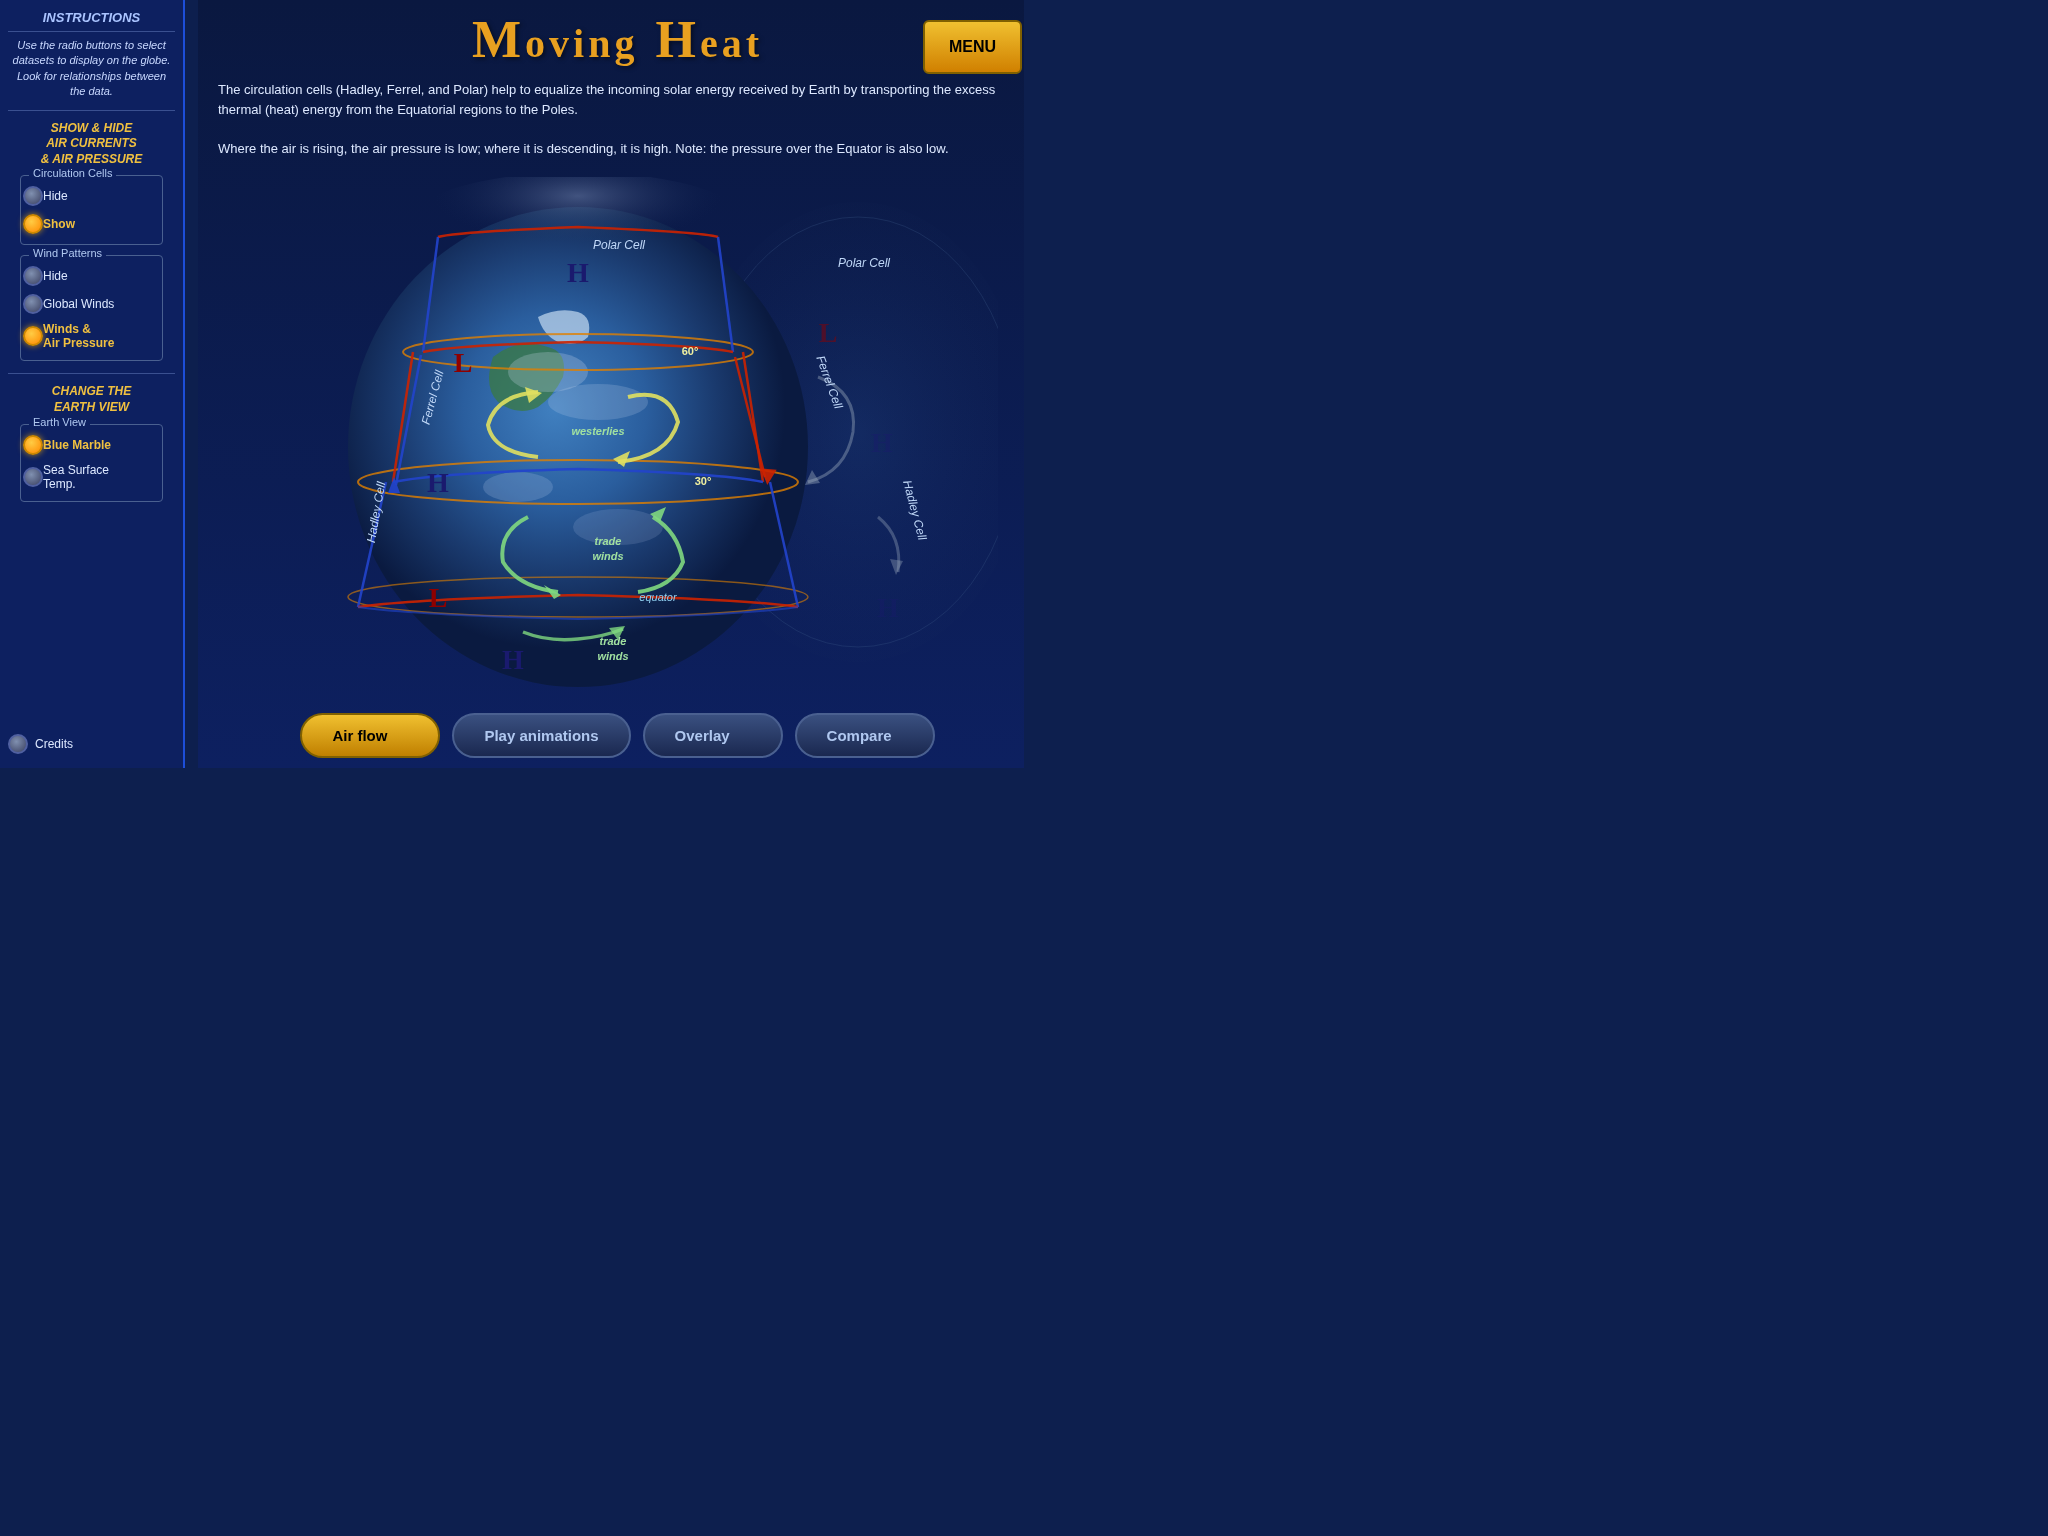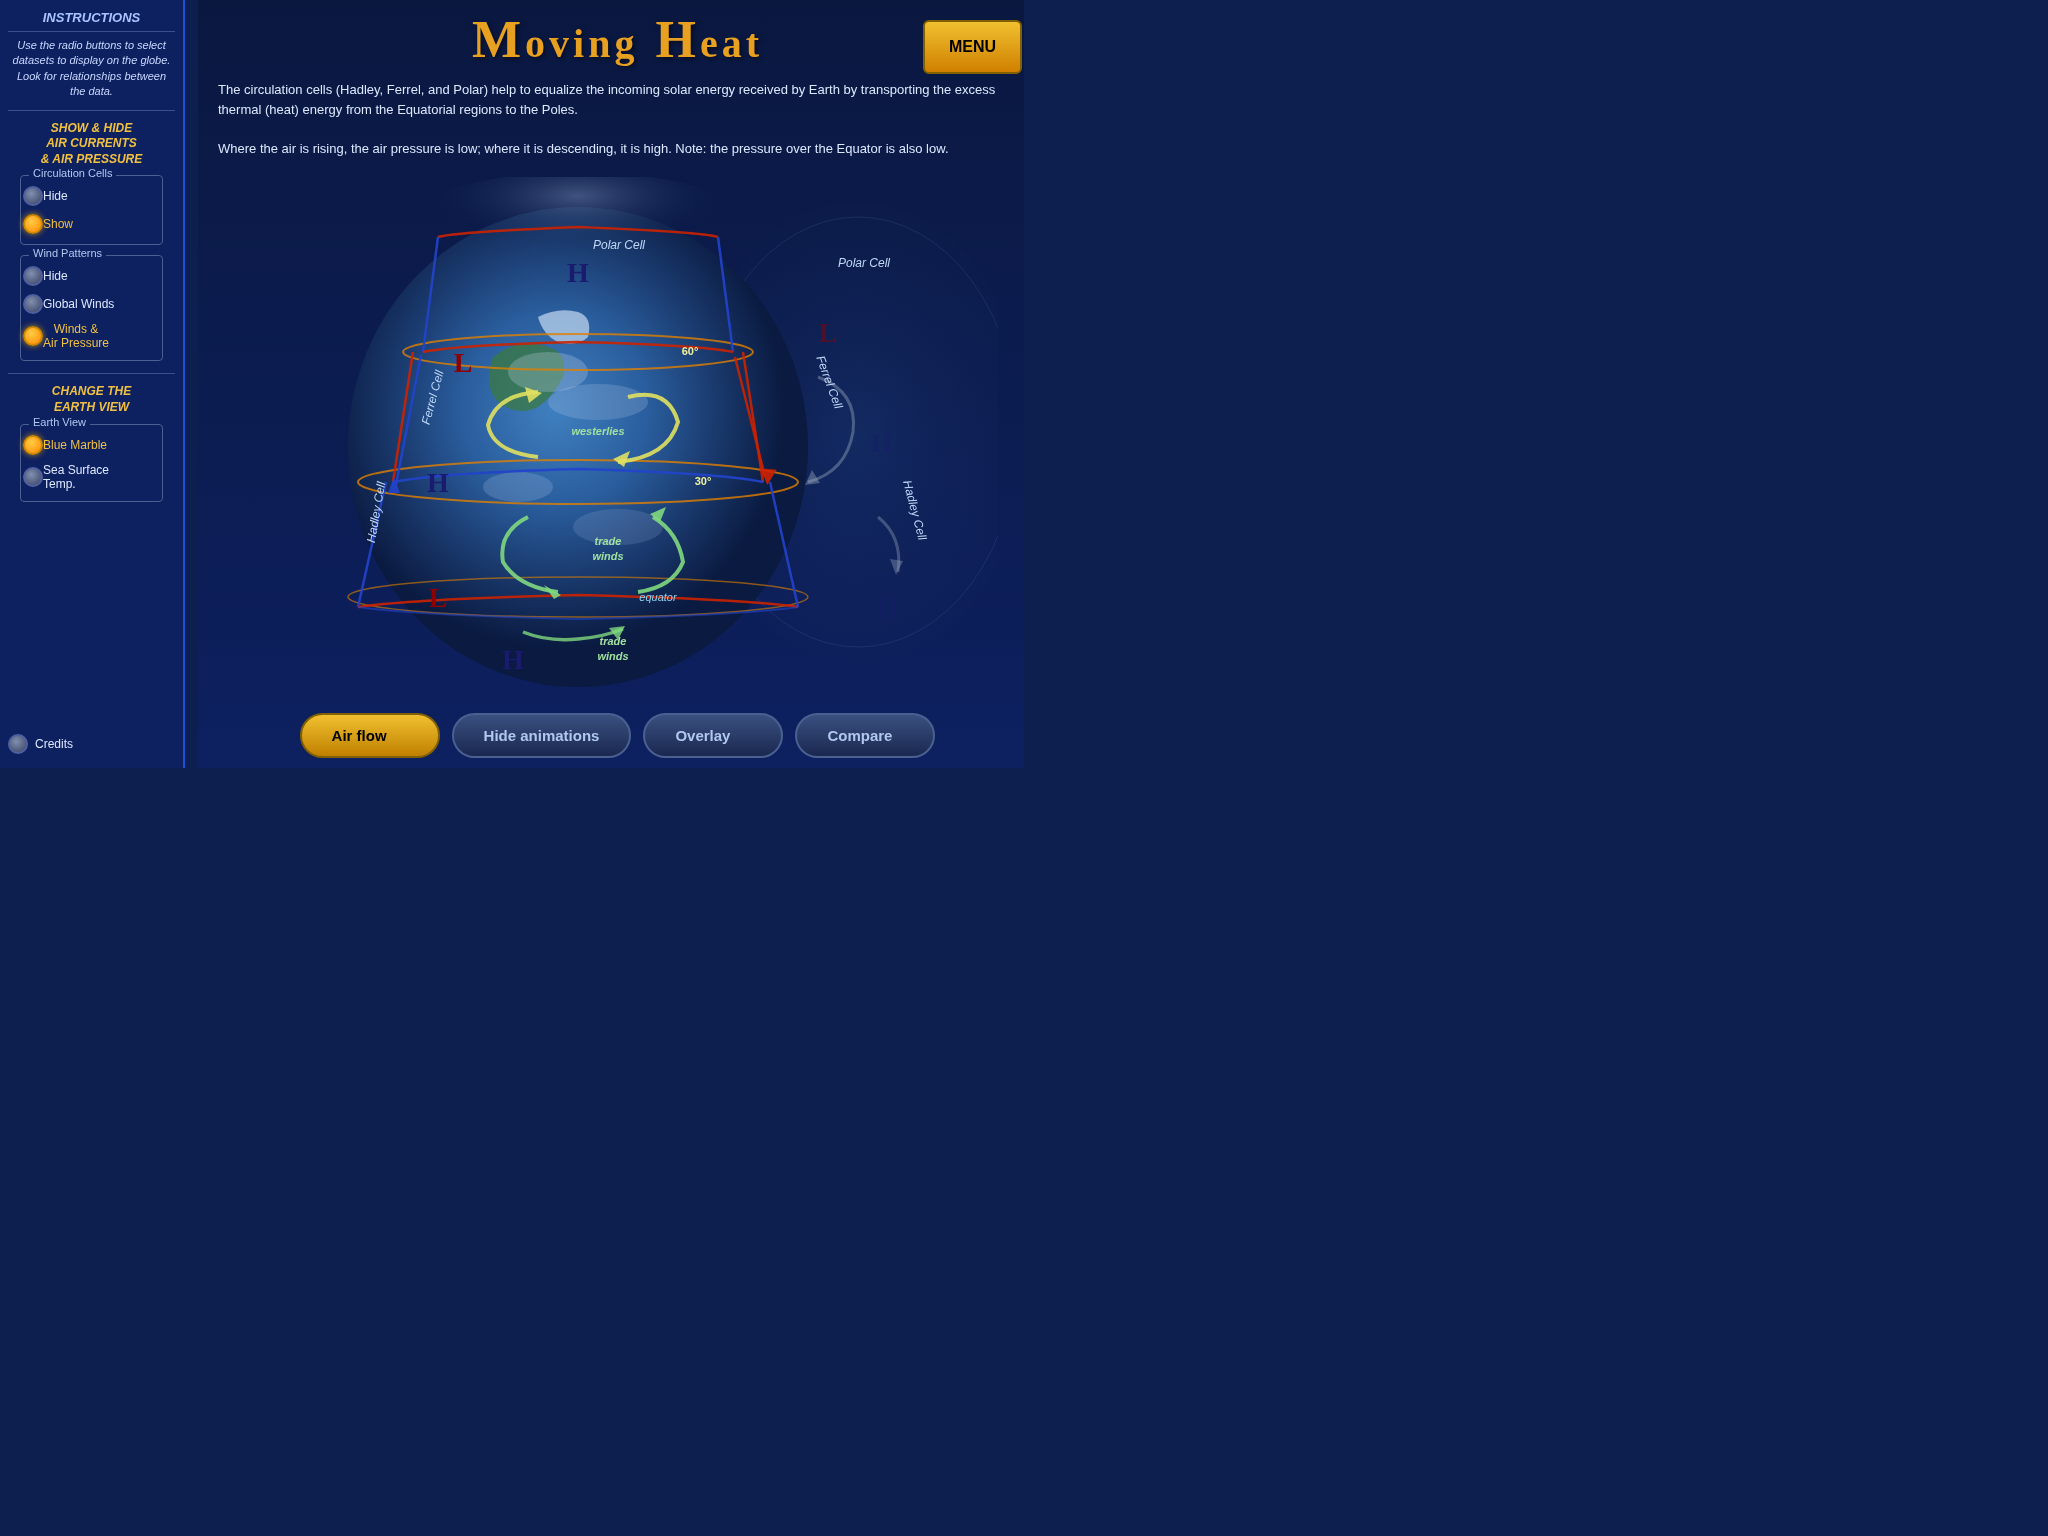--- a/index.html
+++ b/index.html
@@ -107,22 +107,21 @@
       border-color: #5060a0;
     }
 
     .radio-label {
       font-size: 12px;
       color: #dde8ff;
     }
 
     .radio-label.active {
       color: #f0c040;
-      font-weight: normal;
-      text-align: center;
+      font-weight: bold;
     }
 
     .credits-btn {
       display: flex;
       align-items: center;
       gap: 7px;
       margin-top: auto;
       cursor: pointer;
       padding: 4px 0;
     }
@@ -471,18 +470,18 @@
 
         <text x="452" y="178" class="lat-label" text-anchor="middle" font-size="12">60°</text>
         <text x="465" y="308" class="lat-label" text-anchor="middle" font-size="12">30°</text>
         <text x="420" y="424" class="eq-label" text-anchor="middle" font-size="12">equator</text>
       </svg>
     </div>
   </div>
 
   <div id="toolbar">
     <button class="toolbar-btn active">Air flow</button>
-    <button class="toolbar-btn inactive">Hide animations</button>
+    <button class="toolbar-btn inactive">Play animations</button>
     <button class="toolbar-btn inactive">Overlay</button>
     <button class="toolbar-btn inactive">Compare</button>
   </div>
 
 </div>
 
 </body></html>

